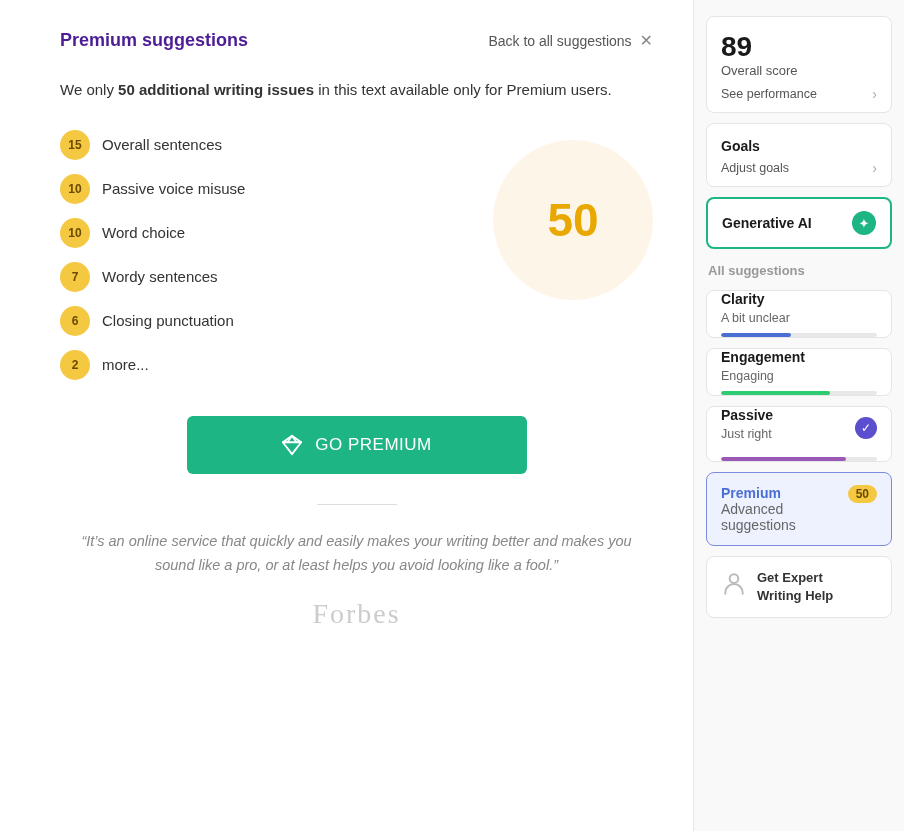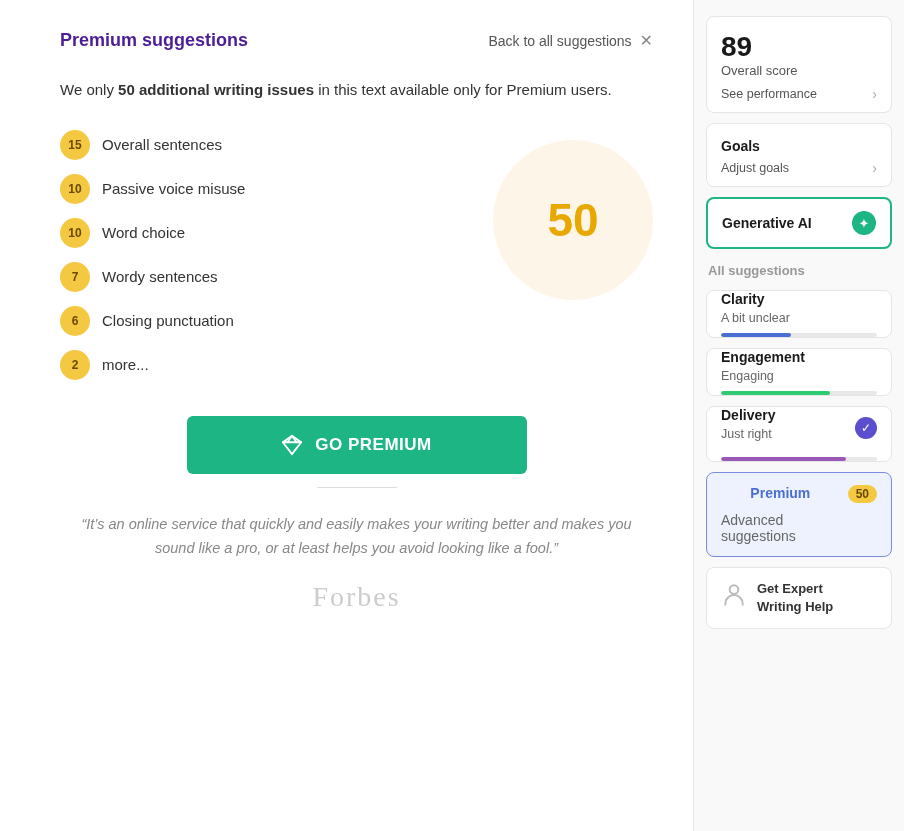--- a/index.html
+++ b/index.html
@@ -116,30 +116,30 @@
       color: #e8a800;
     }
 
     .go-premium-btn {
       background: #1db584;
       color: #fff;
       border: none;
       border-radius: 6px;
       padding: 18px 40px;
       font-size: 17px;
-      font-weight: 700;
+      font-weight: 400;
       letter-spacing: 0.5px;
       cursor: pointer;
       display: flex;
       align-items: center;
       justify-content: center;
       gap: 12px;
       width: 340px;
       align-self: center;
-      margin-bottom: 13px;
+      margin-bottom: 30px;
     }
 
     .diamond-icon {
       width: 22px;
       height: 22px;
     }
 
     .divider-line {
       width: 80px;
       height: 1px;
@@ -351,22 +351,21 @@
       gap: 8px;
       justify-content: space-between;
     }
 
     .premium-info {}
 
     .premium-title {
       font-size: 14px;
       font-weight: 700;
       color: #4a6fd4;
-      margin-bottom: 11px;
-      text-align: center;
+      margin-bottom: 0;
     }
 
     .premium-sub {
       font-size: 14px;
       color: #666;
     }
 
     .premium-badge {
       background: #f5c842;
       border-radius: 12px;
@@ -506,21 +505,21 @@
     <div class="suggestion-title">Engagement</div>
     <div class="suggestion-status">Engaging</div>
     <div class="progress-bar">
       <div class="progress-fill fill-green"></div>
     </div>
   </div>
 
   <div class="suggestion-card">
     <div class="delivery-row">
       <div class="delivery-info">
-        <div class="suggestion-title">Delivery</div>
+        <div class="suggestion-title">Passive</div>
         <div class="suggestion-status">Just right</div>
       </div>
       <div class="check-icon">✓</div>
     </div>
     <div class="progress-bar" style="margin-top:8px;">
       <div class="progress-fill fill-purple"></div>
     </div>
   </div>
 
   <div class="premium-card">

